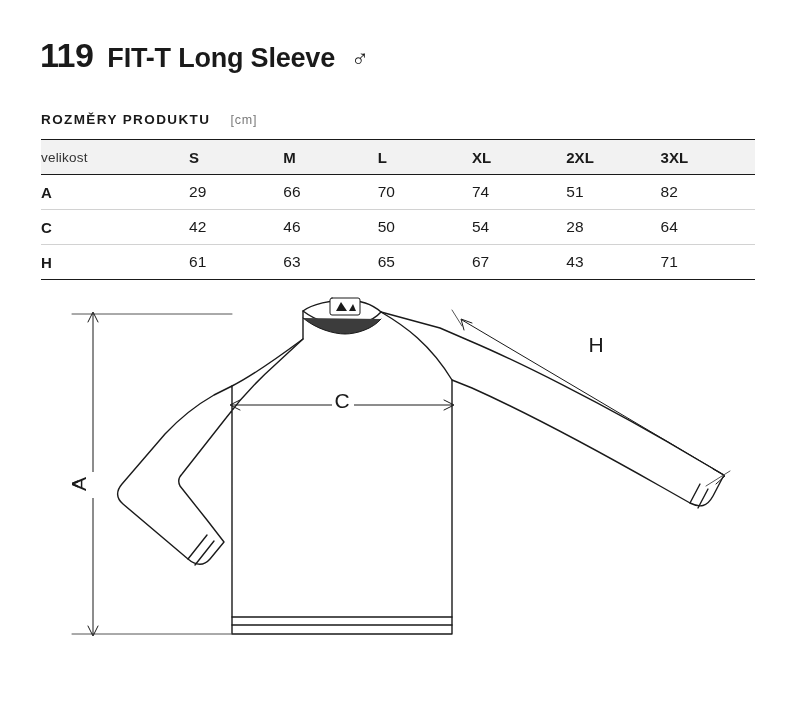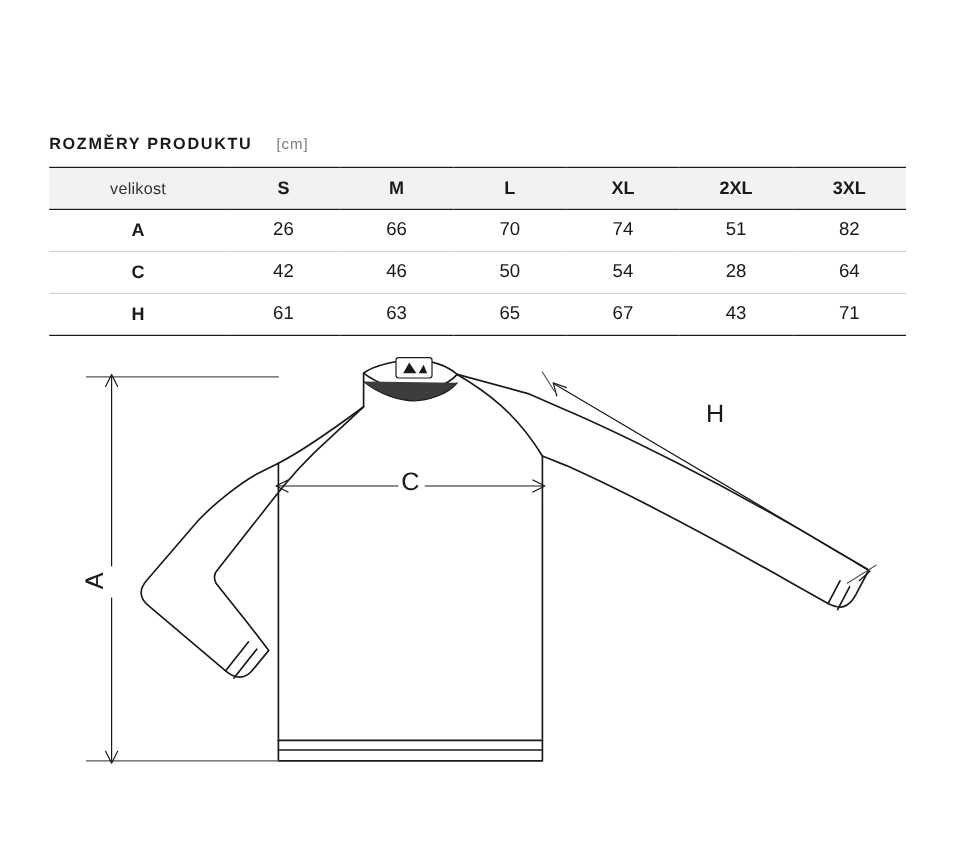--- a/index.html
+++ b/index.html
@@ -74,21 +74,21 @@
     top: 139px;
     width: 714px;
   }
   table.size-table {
     border-collapse: collapse;
     width: 714px;
     table-layout: fixed;
   }
   table.size-table th,
   table.size-table td {
-    text-align: center;
+    text-align: left;
     font-size: 15px;
     color: #1a1a1a;
     padding: 0;
     height: 34px;
     vertical-align: middle;
   }
   table.size-table thead tr {
     background: #f2f2f2;
   }
   table.size-table thead th {
@@ -130,20 +130,25 @@
     font-size: 21px;
     font-weight: normal;
     fill: #1a1a1a;
   }
 </style>
 </head>
 <body>
 
 <div class="page">
 
+  <div class="header">
+    <span class="code">119</span>
+    <span class="title">FIT-T Long Sleeve</span>
+    <span class="gender">♂</span>
+  </div>
 
   <div class="section-label">
     <span class="main">ROZMĚRY PRODUKTU</span>
     <span class="unit">[cm]</span>
   </div>
 
   <div class="table-wrap">
     <table class="size-table">
       <colgroup>
         <col class="c0">
@@ -161,21 +166,21 @@
           <th>M</th>
           <th>L</th>
           <th>XL</th>
           <th>2XL</th>
           <th>3XL</th>
         </tr>
       </thead>
       <tbody>
         <tr>
           <td class="rowlabel">A</td>
-          <td>26</td>
+          <td>29</td>
           <td>66</td>
           <td>70</td>
           <td>74</td>
           <td>51</td>
           <td>82</td>
         </tr>
         <tr>
           <td class="rowlabel">C</td>
           <td>42</td>
           <td>46</td>

